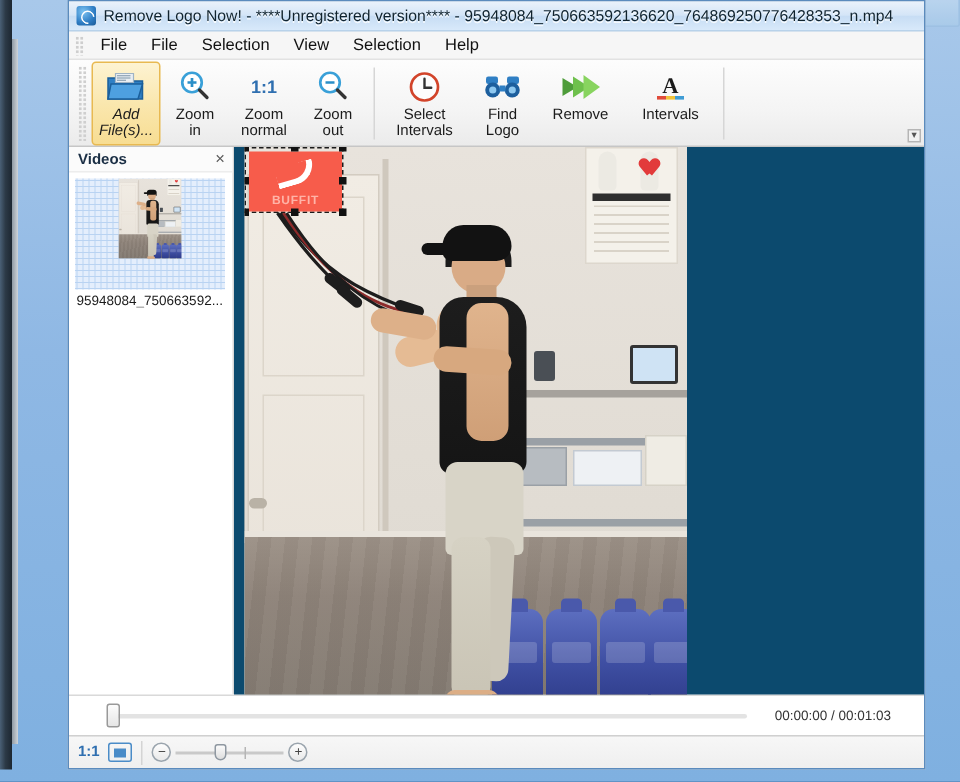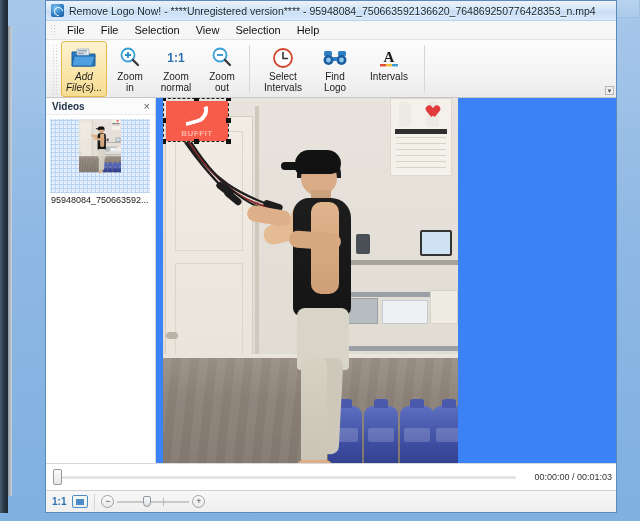--- a/index.html
+++ b/index.html
@@ -143,21 +143,21 @@
     border: 1px solid transparent;
   }
   .thumb-img { width: 42px; height: 74px; position: relative; overflow: hidden; }
   .thumb-label {
     font-size: 9px; color: #1a1a1a; margin-top: 2px; padding-left: 1px;
     white-space: nowrap; overflow: hidden;
   }
 
   
   .canvas-area {
-    flex: 1 1 auto; position: relative; background: #3b82f6;
+    flex: 1 1 auto; position: relative; background: #0c4a6e;
     display: flex; align-items: flex-start; justify-content: flex-start;
     overflow: hidden;
   }
   .video-frame {
     position: absolute; left: 7px; top: 0;
     width: 295px; height: 372px;
     overflow: hidden; background: #cfc7bc;
   }
 
   
@@ -275,21 +275,21 @@
   }
   .sel-h { position:absolute; width:5px; height:5px; background:#111; }
   .sel-h.tl{left:-3px; top:-3px;} .sel-h.tm{left:calc(50% - 2px); top:-3px;} .sel-h.tr{right:-3px; top:-3px;}
   .sel-h.ml{left:-3px; top:calc(50% - 2px);} .sel-h.mr{right:-3px; top:calc(50% - 2px);}
   .sel-h.bl{left:-3px; bottom:-3px;} .sel-h.bm{left:calc(50% - 2px); bottom:-3px;} .sel-h.br{right:-3px; bottom:-3px;}
 
   
   .timeline-bar {
     height: 27px; flex:none; background:#ffffff;
     border-top:1px solid #d9d9d9; display:flex; align-items:center;
-    padding: 0 4px;
+    padding: 0 22px;
   }
   .seek { position:relative; flex:1; height:16px; display:flex; align-items:center; }
   .seek .track { position:absolute; left:10px; right:10px; height:3px; background:#e3e3e3; border-radius:2px; }
   .seek .thumb {
     position:absolute; left:3px; width:9px; height:16px;
     background: linear-gradient(180deg,#fcfcfc 0%,#e6e6e6 100%);
     border:1px solid #999; border-radius:2px;
   }
   .time-text { font-size:9px; color:#333; margin-left:8px; white-space:nowrap; }
 
@@ -432,20 +432,30 @@
             <circle cx="19.5" cy="12" r="5" fill="#1d5f9e"></circle>
             <circle cx="6.5" cy="12" r="2.4" fill="#8ec8f0"></circle>
             <circle cx="19.5" cy="12" r="2.4" fill="#8ec8f0"></circle>
             <rect x="11" y="9" width="4" height="4" fill="#2f7fc4"></rect>
           </svg>
         </span>
         <span class="lbl">Find
 Logo</span>
       </div>
 
+      <div class="tool wide">
+        <span class="ic">
+          <svg width="28" height="20" viewBox="0 0 28 20">
+            <path d="M2 4 L12 10 L2 16 Z" fill="#4e9c3a"></path>
+            <path d="M9 3 L20 10 L9 17 Z" fill="#6ec04c"></path>
+            <path d="M16 2 L27 10 L16 18 Z" fill="#88d45f"></path>
+          </svg>
+        </span>
+        <span class="lbl">Remove</span>
+      </div>
 
       <div class="tool" style="width:62px">
         <span class="ic">
           <svg width="24" height="22" viewBox="0 0 24 22">
             <text x="12" y="15" font-size="15" font-family="Liberation Serif, serif" font-weight="bold" text-anchor="middle" fill="#1a1a1a">A</text>
             <rect x="3" y="17" width="6" height="2.4" fill="#e04b3a"></rect>
             <rect x="9" y="17" width="6" height="2.4" fill="#f0c23a"></rect>
             <rect x="15" y="17" width="6" height="2.4" fill="#3f9cd4"></rect>
           </svg>
         </span>

